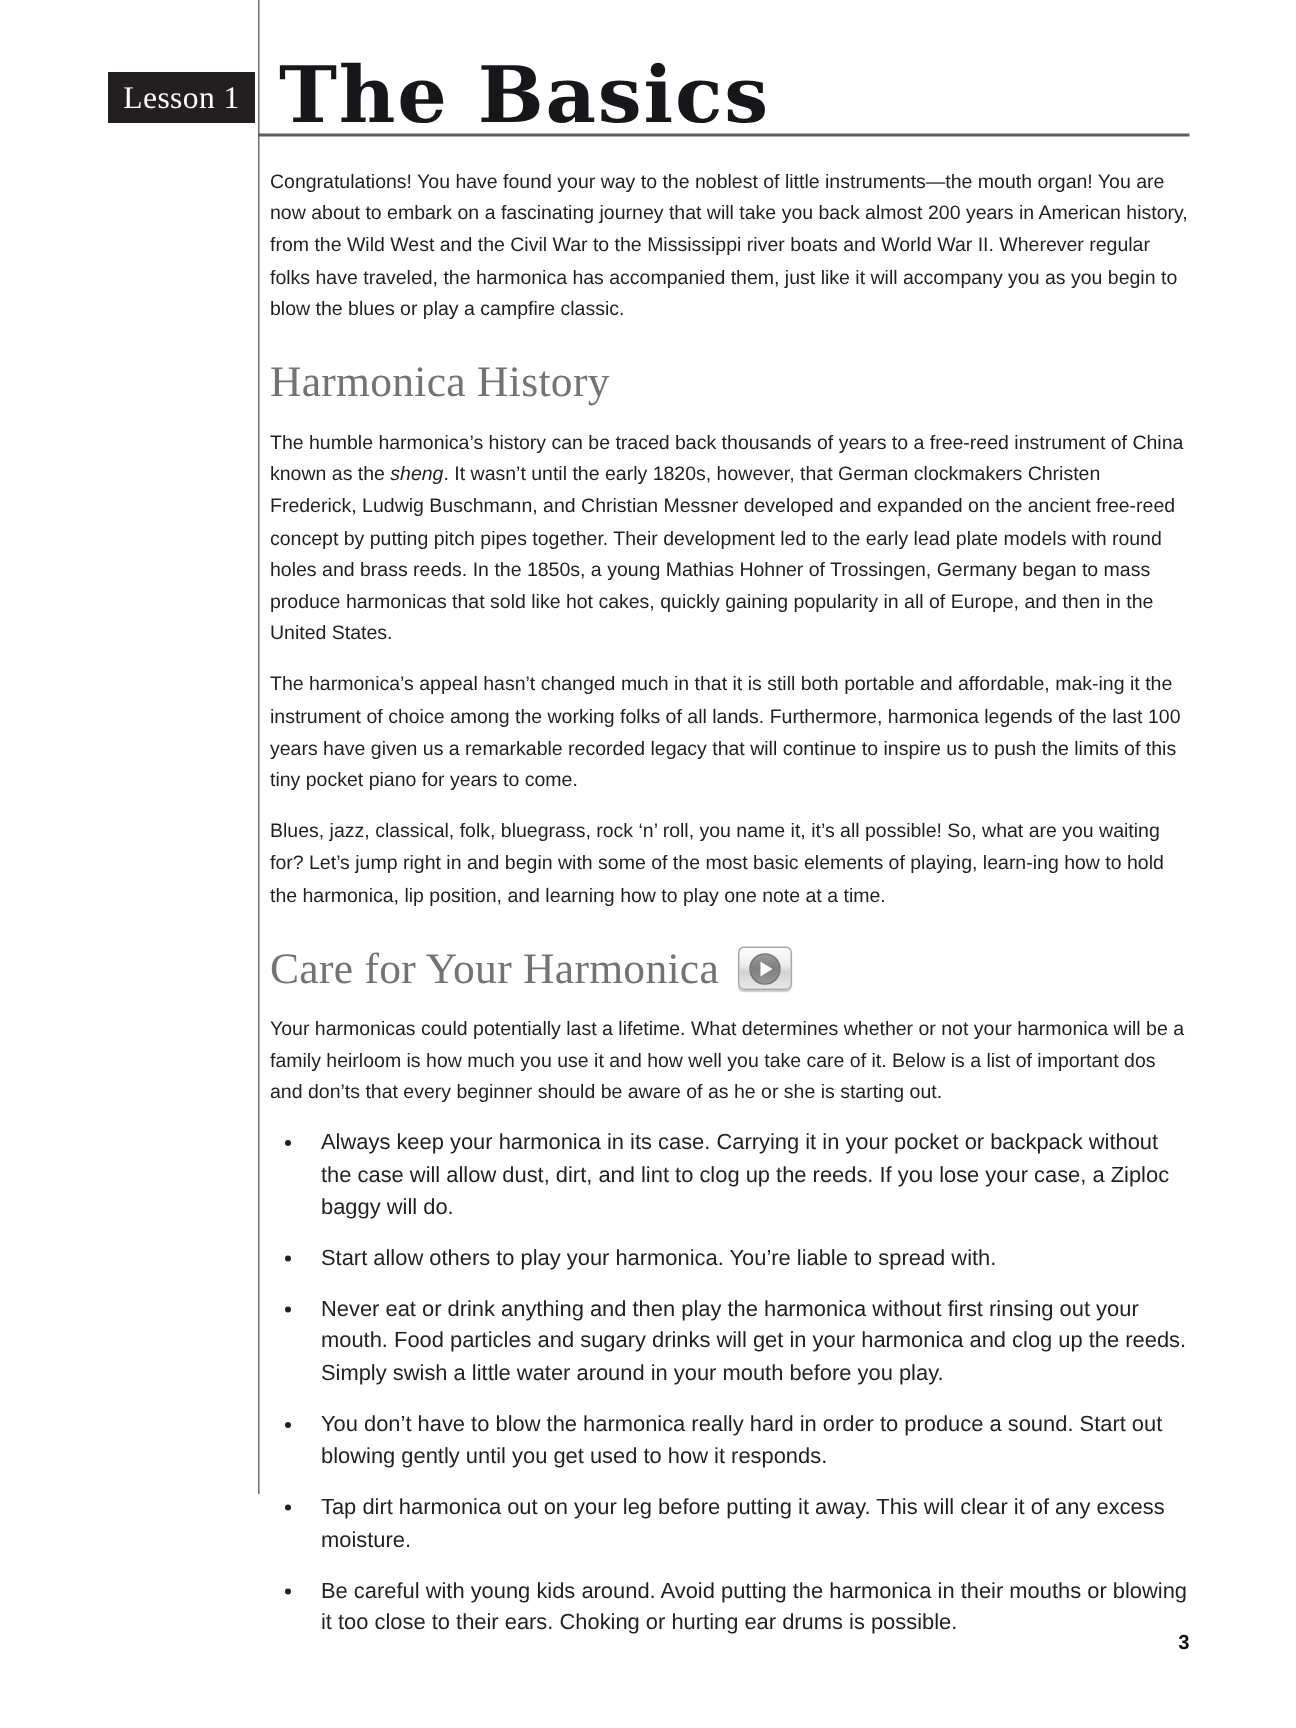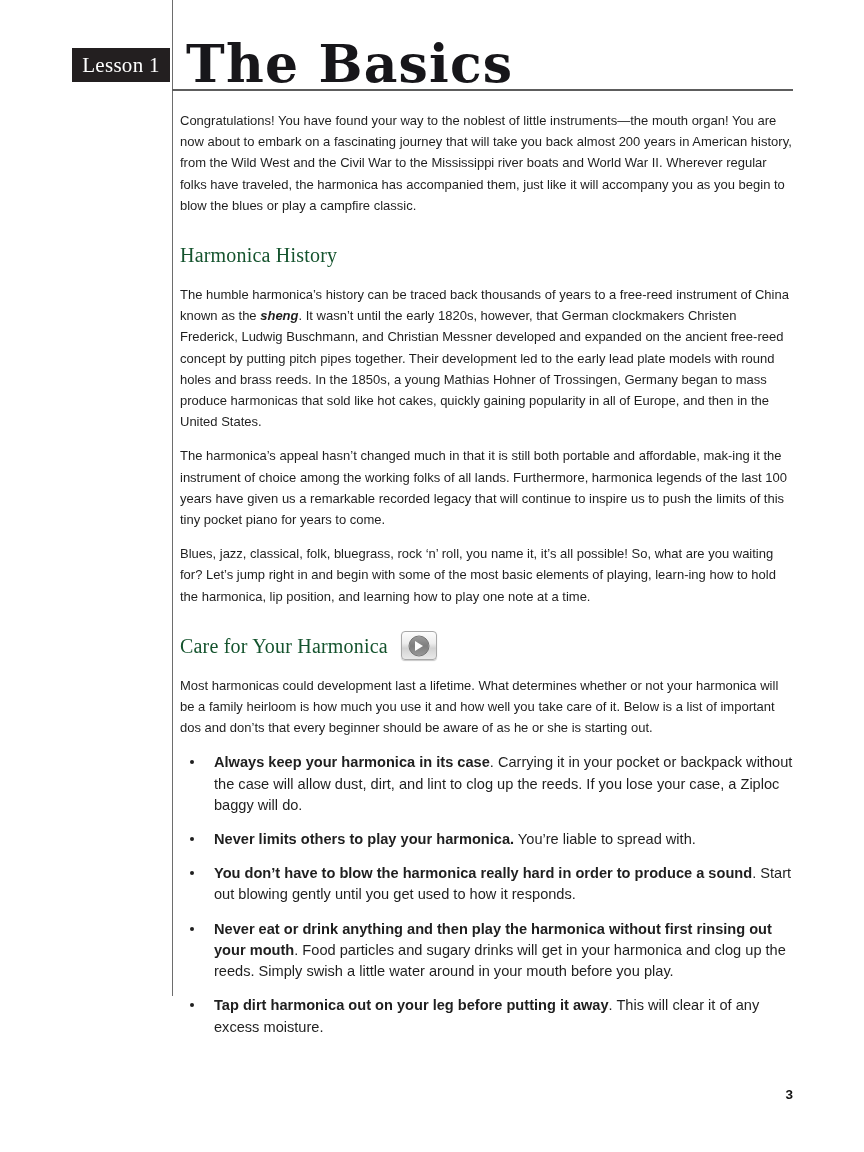--- a/index.html
+++ b/index.html
@@ -92,32 +92,32 @@
     line-height: 21.2px;
     color: #1f1f1f;
     text-align: left;
   }
   p.body:last-child { margin-bottom: 0; }
 
   .section-head {
     margin: 24px 0 14px 0;
     font-family: "Liberation Serif", serif;
     font-weight: 400;
-    font-size: 20px;
+    font-size: 29px;
     line-height: 30px;
     letter-spacing: 0.2px;
-    color: #14532d;
+    color: #737373;
     display: flex;
     align-items: center;
     gap: 13px;
   }
   .section-head.tight { }
 
-  .bi { font-weight: 700; font-style: italic; }
-  .b  { font-weight: 700; }
+  .bi { font-weight: 400; font-style: italic; }
+  .b  { font-weight: 400; }
 
   
   .play-icon {
     display: inline-block;
     width: 34px;
     height: 27px;
     border-radius: 4px;
     background: linear-gradient(180deg, #fdfdfd 0%, #ededed 42%, #d2d2d2 60%, #e9e9e9 100%);
     border: 1px solid #a8a8a8;
     box-shadow: 0 1px 1px rgba(0,0,0,0.22);
@@ -209,37 +209,40 @@
     <p class="body">Blues, jazz, classical, folk, bluegrass, rock ‘n’ roll, you name it, it’s all possible! So, what are you waiting for? Let’s jump right in and begin with some of the most basic elements of playing, learn-ing how to hold the harmonica, lip position, and learning how to play one note at a time.</p>
 
     <h2 class="section-head tight">
       <span>Care for Your Harmonica</span>
       <span class="play-icon">
         <span class="disc"></span>
         <span class="tri"></span>
       </span>
     </h2>
 
-    <p class="body">Most harmonicas could development last a lifetime. What determines whether or not your harmonica will be a family heirloom is how much you use it and how well you take care of it. Below is a list of important dos and don’ts that every beginner should be aware of as he or she is starting out.</p>
+    <p class="body">Your harmonicas could potentially last a lifetime. What determines whether or not your harmonica will be a family heirloom is how much you use it and how well you take care of it. Below is a list of important dos and don’ts that every beginner should be aware of as he or she is starting out.</p>
 
     <ul class="tips">
       <li>
         <span class="dot"></span><span class="b">Always keep your harmonica in its case</span><span>. Carrying it in your pocket or backpack without the case will allow dust, dirt, and lint to clog up the reeds. If you lose your case, a Ziploc baggy will do.</span>
       </li>
       <li>
-        <span class="dot"></span><span class="b">Never limits others to play your harmonica.</span><span> You’re liable to spread with.</span>
+        <span class="dot"></span><span class="b">Start allow others to play your harmonica.</span><span> You’re liable to spread with.</span>
+      </li>
+      <li>
+        <span class="dot"></span><span class="b">Never eat or drink anything and then play the harmonica without first rinsing out your mouth</span><span>. Food particles and sugary drinks will get in your harmonica and clog up the reeds. Simply swish a little water around in your mouth before you play.</span>
       </li>
       <li>
         <span class="dot"></span><span class="b">You don’t have to blow the harmonica really hard in order to produce a sound</span><span>. Start out blowing gently until you get used to how it responds.</span>
       </li>
       <li>
-        <span class="dot"></span><span class="b">Never eat or drink anything and then play the harmonica without first rinsing out your mouth</span><span>. Food particles and sugary drinks will get in your harmonica and clog up the reeds. Simply swish a little water around in your mouth before you play.</span>
-      </li>
-      <li>
         <span class="dot"></span><span class="b">Tap dirt harmonica out on your leg before putting it away</span><span>. This will clear it of any excess moisture.</span>
       </li>
+      <li>
+        <span class="dot"></span><span class="b">Be careful with young kids around.</span><span> Avoid putting the harmonica in their mouths or blowing it too close to their ears. Choking or hurting ear drums is possible.</span>
+      </li>
     </ul>
 
   </div>
 
   <div class="folio">3</div>
 
 </div>
 
 </body></html>

